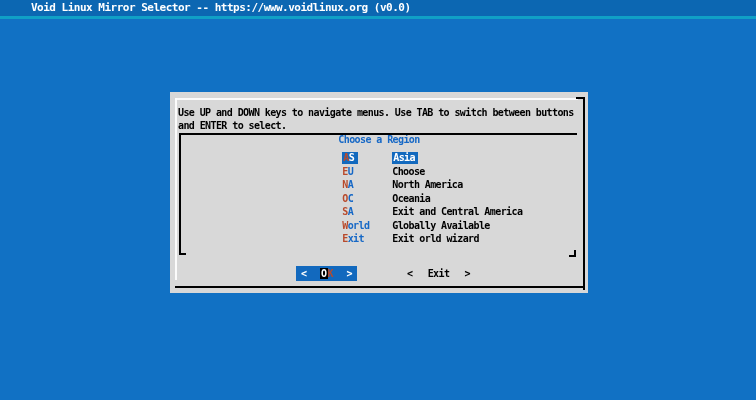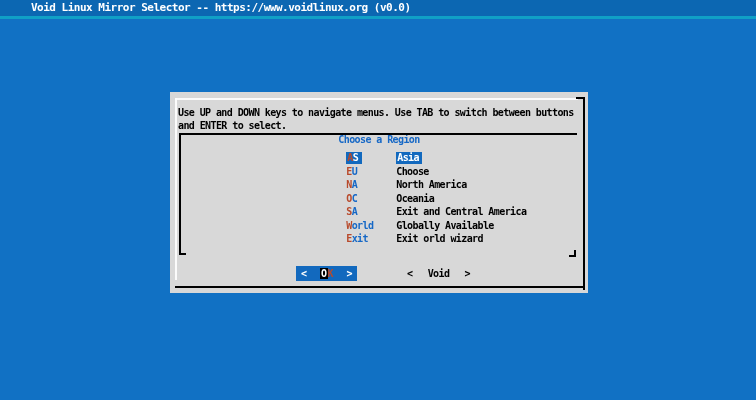--- a/index.html
+++ b/index.html
@@ -52,21 +52,21 @@
   .help-2 { top:28px; }
   
   .menu-box {
     position:absolute; left:9px; top:41px; width:398px; height:126px;
   }
   .mb-border-top  { left:0; top:0; width:398px; height:2px; }
   .mb-border-left { left:0; top:0; width:2px; height:122px; }
   .mb-foot-bl     { left:2px;  top:120px; width:5px; height:2px; }
   .mb-tick-br-v   { left:395px; top:117px; width:2px; height:7px; }
   .mb-tick-br-h   { left:390px; top:122px; width:5px; height:2px; }
-  .menu-rows { position:absolute; left:12px; top:5px; width:100%; }
+  .menu-rows { position:absolute; left:0; top:5px; width:100%;padding-left:8px; }
   .menu-row {
     height:13.5px; line-height:13px; padding-left:101px; white-space:pre;
   }
   .tag-field { display:inline-block; width:50px; vertical-align:top; }
   .tag-key  { color:var(--hotkey_red,#b84a2c); }
   .tag-rest { color:var(--accent_blue,#1668c6); }
   .item-desc { color:var(--text,#000); }
   .menu-row.selected .tag-text {
     background:var(--selected_bg,#1269be); padding:0 4px 1px 1px;
   }
@@ -143,17 +143,17 @@
           <span class="tag-field"><span class="tag-text"><span class="tag-key">E</span><span class="tag-rest">xit</span></span></span><span class="item-desc">Exit orld wizard</span>
         </div>
       </div>
     </div>
 
     <div class="btn ok-btn">
       <span>&lt;</span><span><span class="btn-hotkey-cursor">O</span><span class="btn-label-rest">K</span></span><span>&gt;</span>
     </div>
 
     <div class="btn back-btn">
-      <span>&lt;</span><span>Void</span><span>&gt;</span>
+      <span>&lt;</span><span>Exit</span><span>&gt;</span>
     </div>
 
   </div>
 </div>
 
 </body></html>

